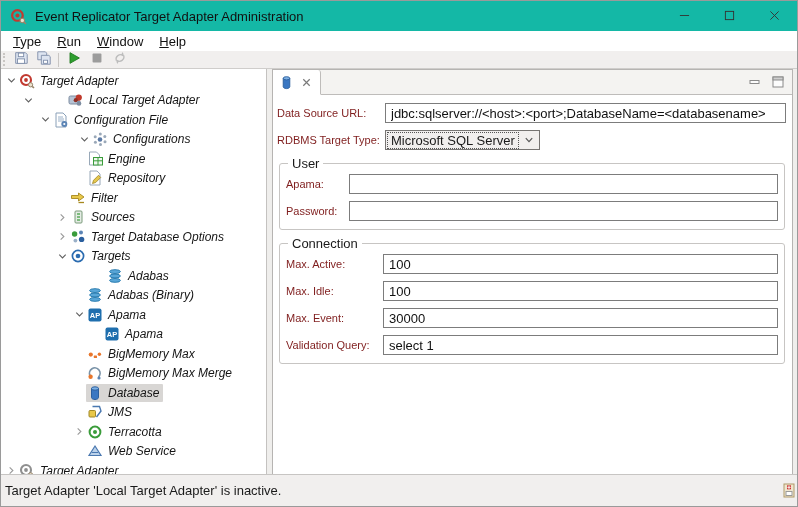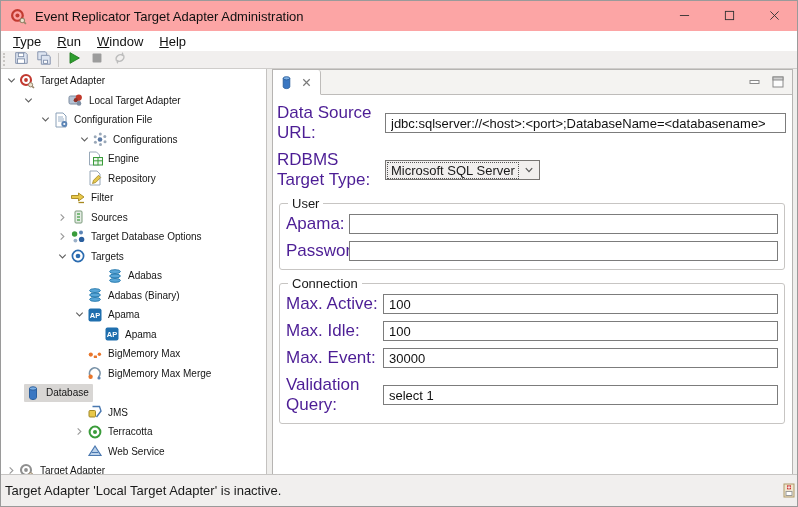--- a/index.html
+++ b/index.html
@@ -4,21 +4,21 @@
 <style>
   * { margin:0; padding:0; box-sizing:border-box; }
   html,body { width:798px; height:507px; }
   body {
     font-family:"Liberation Sans", sans-serif;
     font-size:13px; color:#1a1a1a; background:#ffffff;
     position:relative; overflow:hidden;
     border:1px solid #9a9a9a;
   }
   
-  .titlebar { height:30px; display:flex; align-items:center; background:#fca5a5; padding-left:9px; }
+  .titlebar { height:30px; display:flex; align-items:center; background:#14b8a6; padding-left:9px; }
   .title-icon { width:17px; height:17px; flex-shrink:0; }
   .title-text { margin-left:8px; font-size:13px; color:#111; }
   .win-controls { margin-left:auto; display:flex; height:100%; }
   .win-btn { width:45px; height:100%; display:flex; align-items:center; justify-content:center; }
   
   .menubar { height:20px; background:#fff; display:flex; align-items:center; padding-left:4px; }
   .menu-item { display:inline-block; padding:1px 8px; font-size:13px; color:#111; }
   .menu-item::first-letter { text-decoration:underline; }
   
   .toolbar { height:18px; background:#f1efee; border-bottom:1px solid #cfcdcb; display:flex; align-items:center; }
@@ -30,38 +30,38 @@
   .main { position:absolute; top:68px; left:0; width:798px; height:419px; background:#efeeec; }
   .tree-panel { position:absolute; left:0; top:0; bottom:2px; width:266px; background:#fff;
                 border-right:1px solid #c4c2c0; overflow:hidden; padding-top:2px; }
   .tree-row { height:19.5px; display:flex; align-items:center; white-space:nowrap; }
   .twisty { width:14px; height:16px; flex-shrink:0; display:flex; align-items:center; justify-content:center; }
   .twisty svg { width:11px; height:11px; }
   .sel-wrap { display:flex; align-items:center; padding:1px 4px 1px 1px; border-radius:1px; }
   .tree-row.selected .sel-wrap { background:#d8d6d4; }
   .ticon { width:16px; height:16px; margin-right:5px; flex-shrink:0; }
   .ticon svg { width:16px; height:16px; display:block; }
-  .tlabel { font-size:10px; color:#151515; }
+  .tlabel { font-size:12px; color:#151515;font-style:italic; }
   
   .editor-panel { position:absolute; left:271px; top:0; bottom:2px; width:521px;
                   background:#fff; border:1px solid #b6b4b2; }
   .tabstrip { height:25px; background:#f4f3f1; border-bottom:1px solid #bebcba;
               display:flex; align-items:stretch; }
   .tab { display:flex; align-items:center; gap:6px; padding:0 7px 0 6px; background:#fff;
          border-right:1px solid #bebcba; border-top-right-radius:3px;
          margin-bottom:-1px; border-bottom:1px solid #fff; font-size:13px; }
   .tab-icon { width:15px; height:15px; }
   .tab-icon svg { width:15px; height:15px; }
   .tab-close { width:13px; height:13px; display:flex; align-items:center; justify-content:center; }
   .strip-buttons { margin-left:auto; display:flex; align-items:center; gap:8px; padding-right:7px; }
   .strip-btn { width:15px; height:14px; display:flex; align-items:center; justify-content:center; }
   
   .form-area { padding:8px 6px 0 4px; }
   .frow { display:flex; align-items:center; margin-bottom:7px; }
-  .flabel { font-size:17px; color:#4c1d95; flex-shrink:0; }
+  .flabel { font-size:11px; color:#7f1d1d; flex-shrink:0; }
   .lbl-main { width:108px; }
   .lbl-user { width:63px; }
   .lbl-conn { width:97px; }
   input.txt { flex:1; height:20px; border:1px solid #7c7c7c; background:#fff;
               font:13px "Liberation Sans", sans-serif; color:#111; padding:0 5px; outline:none; }
   .combo { height:20px; border:1px solid #767472; background:#f1efee;
            display:inline-flex; align-items:center; padding:1px 2px 1px 2px; }
   .combo-text { font-size:13px; padding:0 3px; outline:1px dotted #555; line-height:15px; }
   .combo-arrow { width:16px; height:14px; display:flex; align-items:center; justify-content:center; margin-left:3px; }
   .group { position:relative; border:1px solid #c7c5c3; border-radius:3px;
@@ -392,21 +392,21 @@
           <span class="ticon">
             <svg viewBox="0 0 16 16">
               <path d="M3 10.5a5.3 5.3 0 1 1 8.5 1.5" fill="none" stroke="#7a93a8" stroke-width="1.7"></path>
               <circle cx="3.6" cy="11.8" r="2.2" fill="#e8762c"></circle>
               <circle cx="12" cy="13" r="1.6" fill="#5b84b5"></circle>
             </svg>
           </span>
           <span class="tlabel">BigMemory Max Merge</span>
         </span>
       </div>
-      <div class="tree-row selected" style=" gap: 9px;">
+      <div class="tree-row selected" style="padding-left: 71px;">
         <span class="twisty"></span>
         <span class="sel-wrap">
           <span class="ticon">
             <svg viewBox="0 0 16 16">
               <path d="M4.5 3.5v9c0 1.1 1.6 2 3.5 2s3.5-.9 3.5-2v-9z" fill="#3a77c2"></path>
               <ellipse cx="8" cy="3.5" rx="3.5" ry="1.7" fill="#7db0e4" stroke="#2b5f9e"></ellipse>
               <path d="M4.5 3.5v9c0 1.1 1.6 2 3.5 2s3.5-.9 3.5-2v-9" fill="none" stroke="#2b5f9e"></path>
             </svg>
           </span>
           <span class="tlabel">Database</span>

